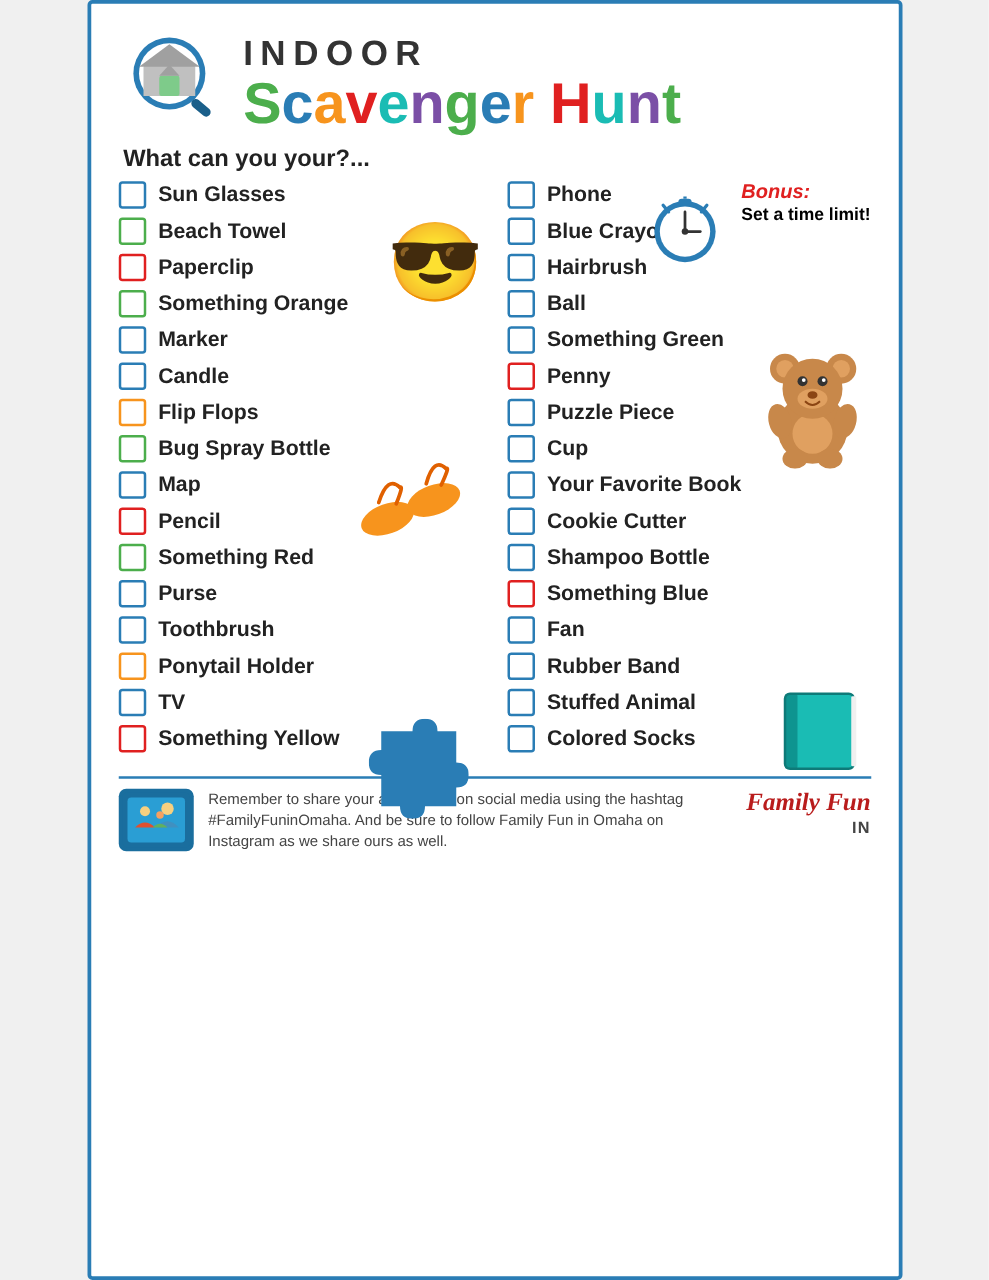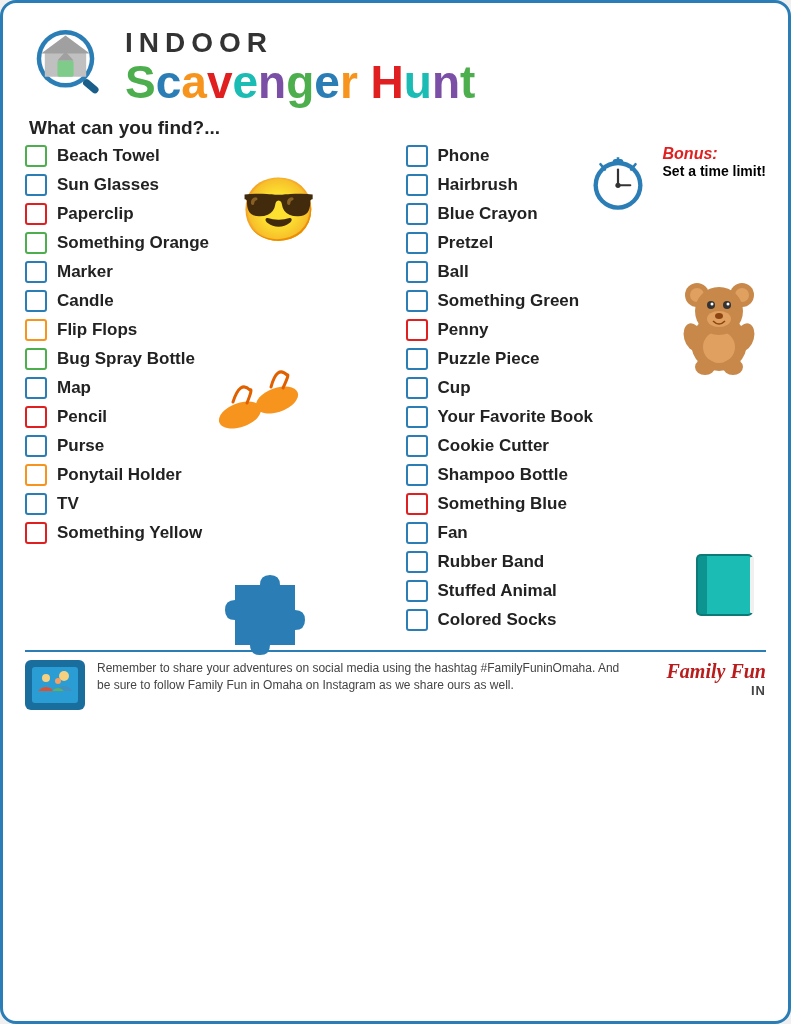--- a/index.html
+++ b/index.html
@@ -5,25 +5,25 @@
     * { box-sizing: border-box; margin: 0; padding: 0; }
     body {
       font-family: Arial, sans-serif;
       background: #f0f0f0;
       display: flex;
       justify-content: center;
       align-items: center;
       min-height: 100vh;
     }
     .page {
-      width: 791px;
+      width: 652px;
       min-height: 1024px;
       background: white;
       border: 3px solid #2a7db5;
-      border-radius: 16px;
+      border-radius: 4px;
       padding: 18px 22px 14px 22px;
       position: relative;
       overflow: hidden;
     }
     
     .header {
       display: flex;
       align-items: center;
       margin-bottom: 6px;
     }
@@ -206,21 +206,21 @@
     </svg>
 
     <div class="title-block">
       <div class="indoor-text">INDOOR</div>
       <div class="scavenger-hunt">
         <span class="s-green">S</span><span class="s-blue">c</span><span class="s-orange">a</span><span class="s-red">v</span><span class="s-teal">e</span><span class="s-purple">n</span><span class="s-green">g</span><span class="s-blue">e</span><span class="s-orange">r</span>&nbsp;<span class="s-red">H</span><span class="s-teal">u</span><span class="s-purple">n</span><span class="s-green">t</span>
       </div>
     </div>
   </div>
 
-  <div class="subtitle">What can you find?...</div>
+  <div class="subtitle">What can you your?...</div>
 
   <div class="checklist-area">
 
     <div class="bonus-box">
 
       <svg class="stopwatch-svg" viewBox="0 0 80 80">
         <circle cx="40" cy="46" r="28" fill="#2a7db5"></circle>
         <circle cx="40" cy="46" r="23" fill="white"></circle>
         <rect x="34" y="16" width="12" height="6" rx="3" fill="#2a7db5"></rect>
         <line x1="40" y1="16" x2="40" y2="14" stroke="#2a7db5" stroke-width="3"></line>
@@ -231,28 +231,28 @@
         <line x1="60" y1="22" x2="55" y2="28" stroke="#2a7db5" stroke-width="3" stroke-linecap="round"></line>
       </svg>
       <div class="bonus-text">
         <div class="bonus-label">Bonus:</div>
         <div>Set a time limit!</div>
       </div>
     </div>
 
     <div class="col" id="left-col">
         <div class="item">
+          <div class="checkbox cb-blue"></div>
+          <span>Sun Glasses</span>
+        </div>
+        <div class="item">
           <div class="checkbox cb-green"></div>
           <span>Beach Towel</span>
         </div>
         <div class="item">
-          <div class="checkbox cb-blue"></div>
-          <span>Sun Glasses</span>
-        </div>
-        <div class="item">
           <div class="checkbox cb-red"></div>
           <span>Paperclip</span>
         </div>
         <div class="item">
           <div class="checkbox cb-green"></div>
           <span>Something Orange</span>
         </div>
         <div class="item">
           <div class="checkbox cb-blue"></div>
           <span>Marker</span>
@@ -271,22 +271,30 @@
         </div>
         <div class="item">
           <div class="checkbox cb-blue"></div>
           <span>Map</span>
         </div>
         <div class="item">
           <div class="checkbox cb-red"></div>
           <span>Pencil</span>
         </div>
         <div class="item">
+          <div class="checkbox cb-green"></div>
+          <span>Something Red</span>
+        </div>
+        <div class="item">
           <div class="checkbox cb-blue"></div>
           <span>Purse</span>
+        </div>
+        <div class="item">
+          <div class="checkbox cb-blue"></div>
+          <span>Toothbrush</span>
         </div>
         <div class="item">
           <div class="checkbox cb-orange"></div>
           <span>Ponytail Holder</span>
         </div>
         <div class="item">
           <div class="checkbox cb-blue"></div>
           <span>TV</span>
         </div>
         <div class="item">
@@ -295,29 +303,25 @@
         </div>
       </div>
 
     <div class="col col-right" id="right-col">
         <div class="item">
           <div class="checkbox cb-blue"></div>
           <span>Phone</span>
         </div>
         <div class="item">
           <div class="checkbox cb-blue"></div>
+          <span>Blue Crayon</span>
+        </div>
+        <div class="item">
+          <div class="checkbox cb-blue"></div>
           <span>Hairbrush</span>
-        </div>
-        <div class="item">
-          <div class="checkbox cb-blue"></div>
-          <span>Blue Crayon</span>
-        </div>
-        <div class="item">
-          <div class="checkbox cb-blue"></div>
-          <span>Pretzel</span>
         </div>
         <div class="item">
           <div class="checkbox cb-blue"></div>
           <span>Ball</span>
         </div>
         <div class="item">
           <div class="checkbox cb-blue"></div>
           <span>Something Green</span>
         </div>
         <div class="item">

